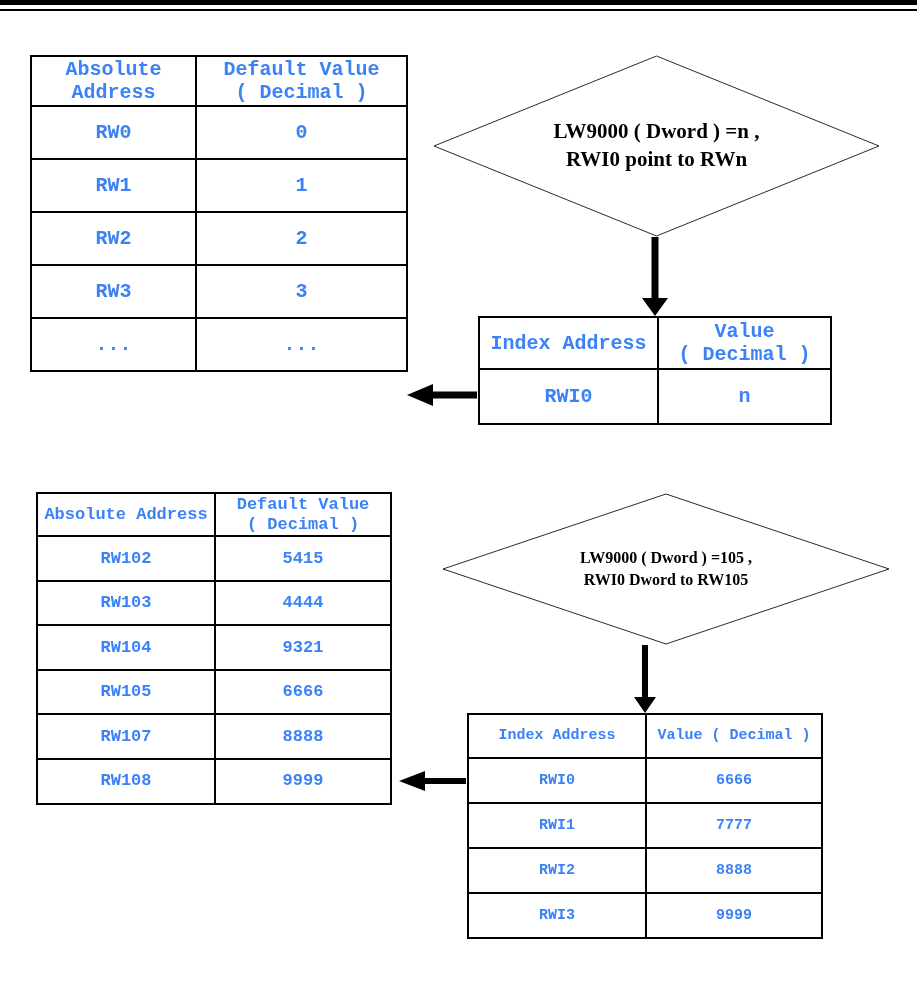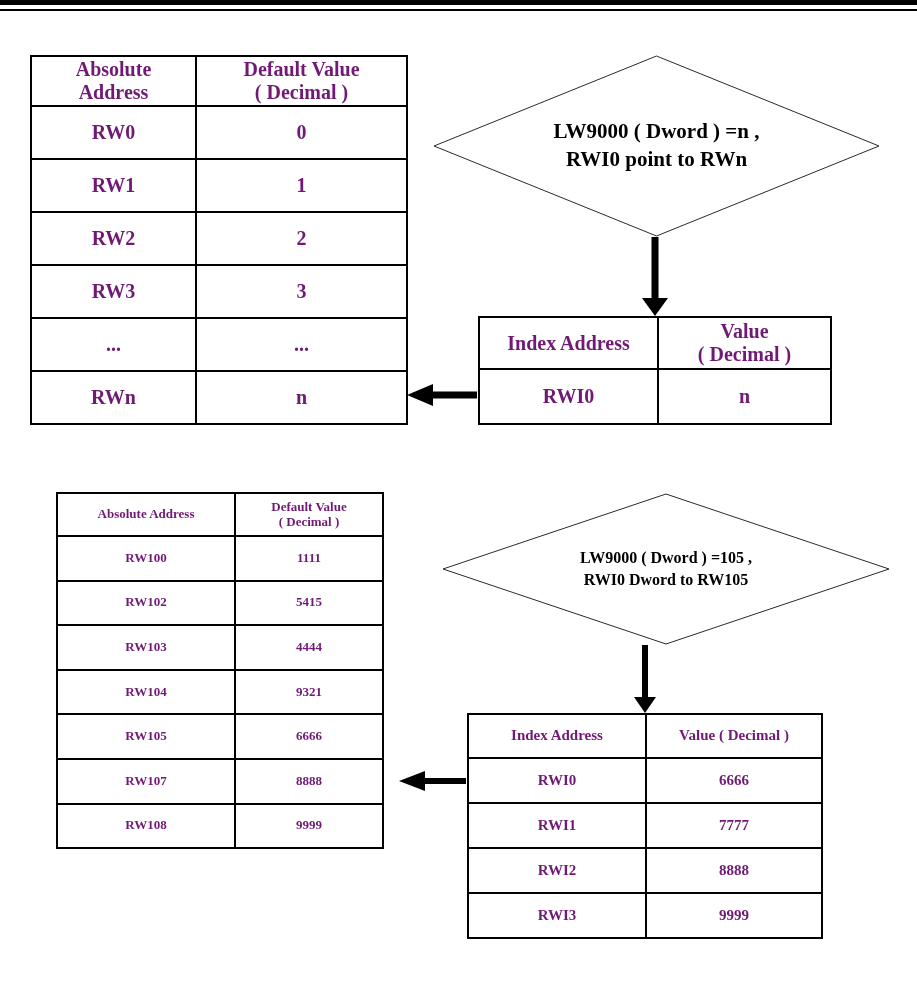--- a/index.html
+++ b/index.html
@@ -10,38 +10,38 @@
   }
   .abs { position:absolute; }
 
   
   .rule-thick { left:0; top:0; width:917px; height:5px; background:#000; }
   .rule-thin  { left:0; top:9px; width:917px; height:2px; background:#000; }
 
   
   table.tbl {
     position:absolute; border-collapse:collapse; table-layout:fixed;
-    text-align:center; font-weight:bold; color:#701a75; background:#fff;
+    text-align:center; font-weight:bold; color:#3b82f6; background:#fff;font-family:Liberation Mono, monospace;
   }
   .tbl th, .tbl td {
     border:2px solid #000; vertical-align:middle; padding:0 2px;
     font-weight:bold; line-height:1.15;
   }
 
   .f1a { left:30px;  top:55px;  width:378px; font-size:20px; }
   .f1a th { height:50px; }
   .f1a td { height:53px;margin-left:17px; }
   .f1a th:first-child, .f1a td:first-child { width:165px; }
 
   .f1i { left:478px; top:316px; width:354px; font-size:20px; }
   .f1i th { height:52px; }
   .f1i td { height:55px; }
   .f1i th:first-child, .f1i td:first-child { width:179px; }
 
-  .f2a { left:56px;  top:492px; width:328px; font-size:13px; }
+  .f2a { left:36px;  top:492px; width:356px; font-size:17px; }
   .f2a th { height:43px; }
   .f2a td { height:44.6px; }
   .f2a th:first-child, .f2a td:first-child { width:178px; }
 
   .f2i { left:467px; top:713px; width:356px; font-size:15px; }
   .f2i th { height:44px; }
   .f2i td { height:45px; }
   .f2i th:first-child, .f2i td:first-child { width:178px; }
 
   
@@ -92,24 +92,20 @@
         <td>RW2</td>
         <td>2</td>
       </tr>
       <tr>
         <td>RW3</td>
         <td>3</td>
       </tr>
       <tr>
         <td>...</td>
         <td>...</td>
-      </tr>
-      <tr>
-        <td>RWn</td>
-        <td>n</td>
       </tr>
     </tbody>
   </table>
 
 <div class="diamond d1">
   <svg viewBox="0 0 447 182" preserveAspectRatio="none">
     <polygon points="223.5,1 446,91 223.5,181 1,91" fill="none" stroke="#2a2a2a" stroke-width="1"></polygon>
   </svg>
   <div class="dtext">
     <div>LW9000 ( Dword ) =n ,</div>
@@ -144,24 +140,20 @@
           <div>Absolute Address</div>
         </th>
         <th>
           <div>Default Value</div>
           <div>( Decimal )</div>
         </th>
       </tr>
     </thead>
     <tbody>
       <tr>
-        <td>RW100</td>
-        <td>1111</td>
-      </tr>
-      <tr>
         <td>RW102</td>
         <td>5415</td>
       </tr>
       <tr>
         <td>RW103</td>
         <td>4444</td>
       </tr>
       <tr>
         <td>RW104</td>
         <td>9321</td>

